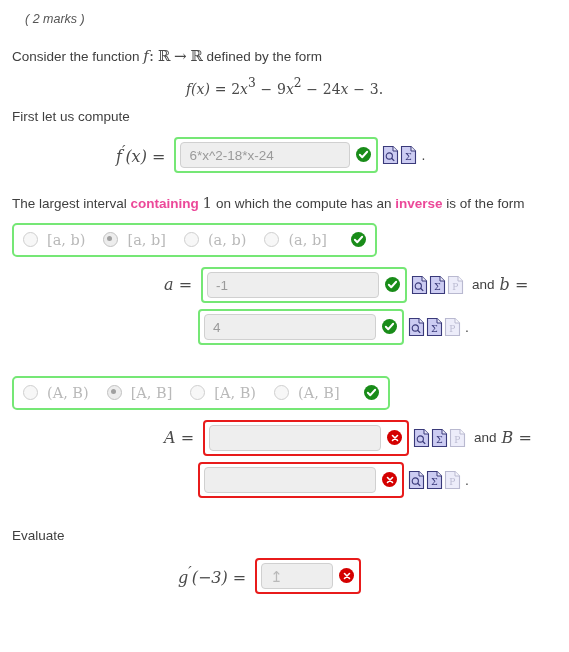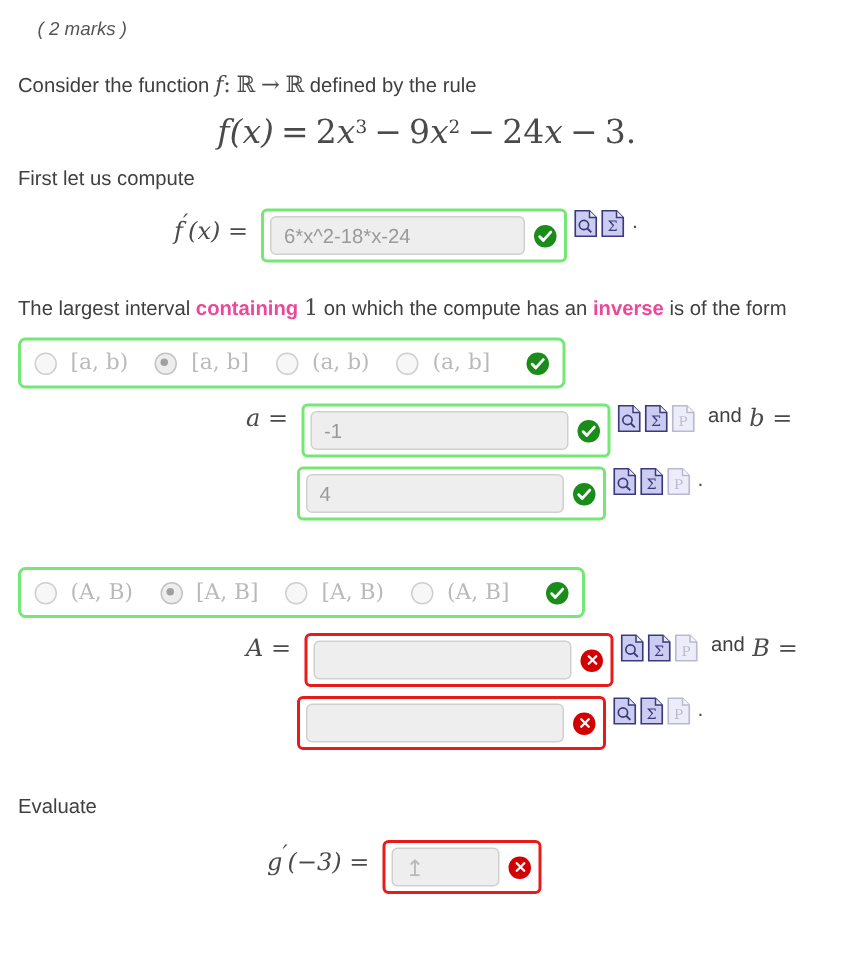--- a/index.html
+++ b/index.html
@@ -64,26 +64,26 @@
     font-style: normal;
     font-family: "DejaVu Serif", serif;
   }
   .prime { font-style: italic; font-size: 0.95em; }
 
   .display {
     text-align: center;
     padding: 9px 0 2px 0;
     font-size: 17px;
   }
-  .display .m, .display .mup { font-size: 22px; }
+  .display .m, .display .mup { font-size: 14px; }
 
   
   .fieldrow {
     display: flex;
-    align-items: flex-start;
+    align-items: center;
     padding-top: 10px;
   }
   .fieldrow.indent1 { padding-left: 104px; }
   .fieldrow.indent2 { padding-left: 152px; }
   .fieldrow.indent3 { padding-left: 186px; }
   .fieldrow.indent4 { padding-left: 166px; }
 
   .eqlabel {
     font-family: "DejaVu Serif", serif;
     font-size: 16px;
@@ -159,21 +159,21 @@
     width: 17px; height: 20px;
     margin-right: 1px;
     flex: none;
     display: block;
   }
   .picon.faded { opacity: 0.35; }
 
   
   .radiogroup {
     display: inline-flex;
-    align-items: flex-end;
+    align-items: flex-start;
     border: 2px solid #75e775;
     border-radius: 5px;
     padding: 7px 9px;
     margin-top: 9px;
     box-sizing: border-box;
   }
   .radioitem {
     display: inline-flex;
     align-items: center;
     margin-right: 18px;
@@ -216,21 +216,21 @@
   
   <div class="marks">( 2 marks )</div>
 
   
   <p class="para">
     <span>Consider the function</span>
     <span class="m" style="font-size:15px">f</span><span class="mup" style="font-size:15px">:</span>
     <span class="bb" style="font-size:15px">ℝ</span>
     <span class="mup" style="font-size:15px">→</span>
     <span class="bb" style="font-size:15px">ℝ</span>
-    <span>defined by the rule</span>
+    <span>defined by the form</span>
   </p>
 
   
   <div class="display">
     <span class="m">f(x)</span>
     <span class="mup">=</span>
     <span class="mup">2</span><span class="m">x</span><sup class="ex">3</sup>
     <span class="mup">−</span>
     <span class="mup">9</span><span class="m">x</span><sup class="ex">2</sup>
     <span class="mup">−</span>

